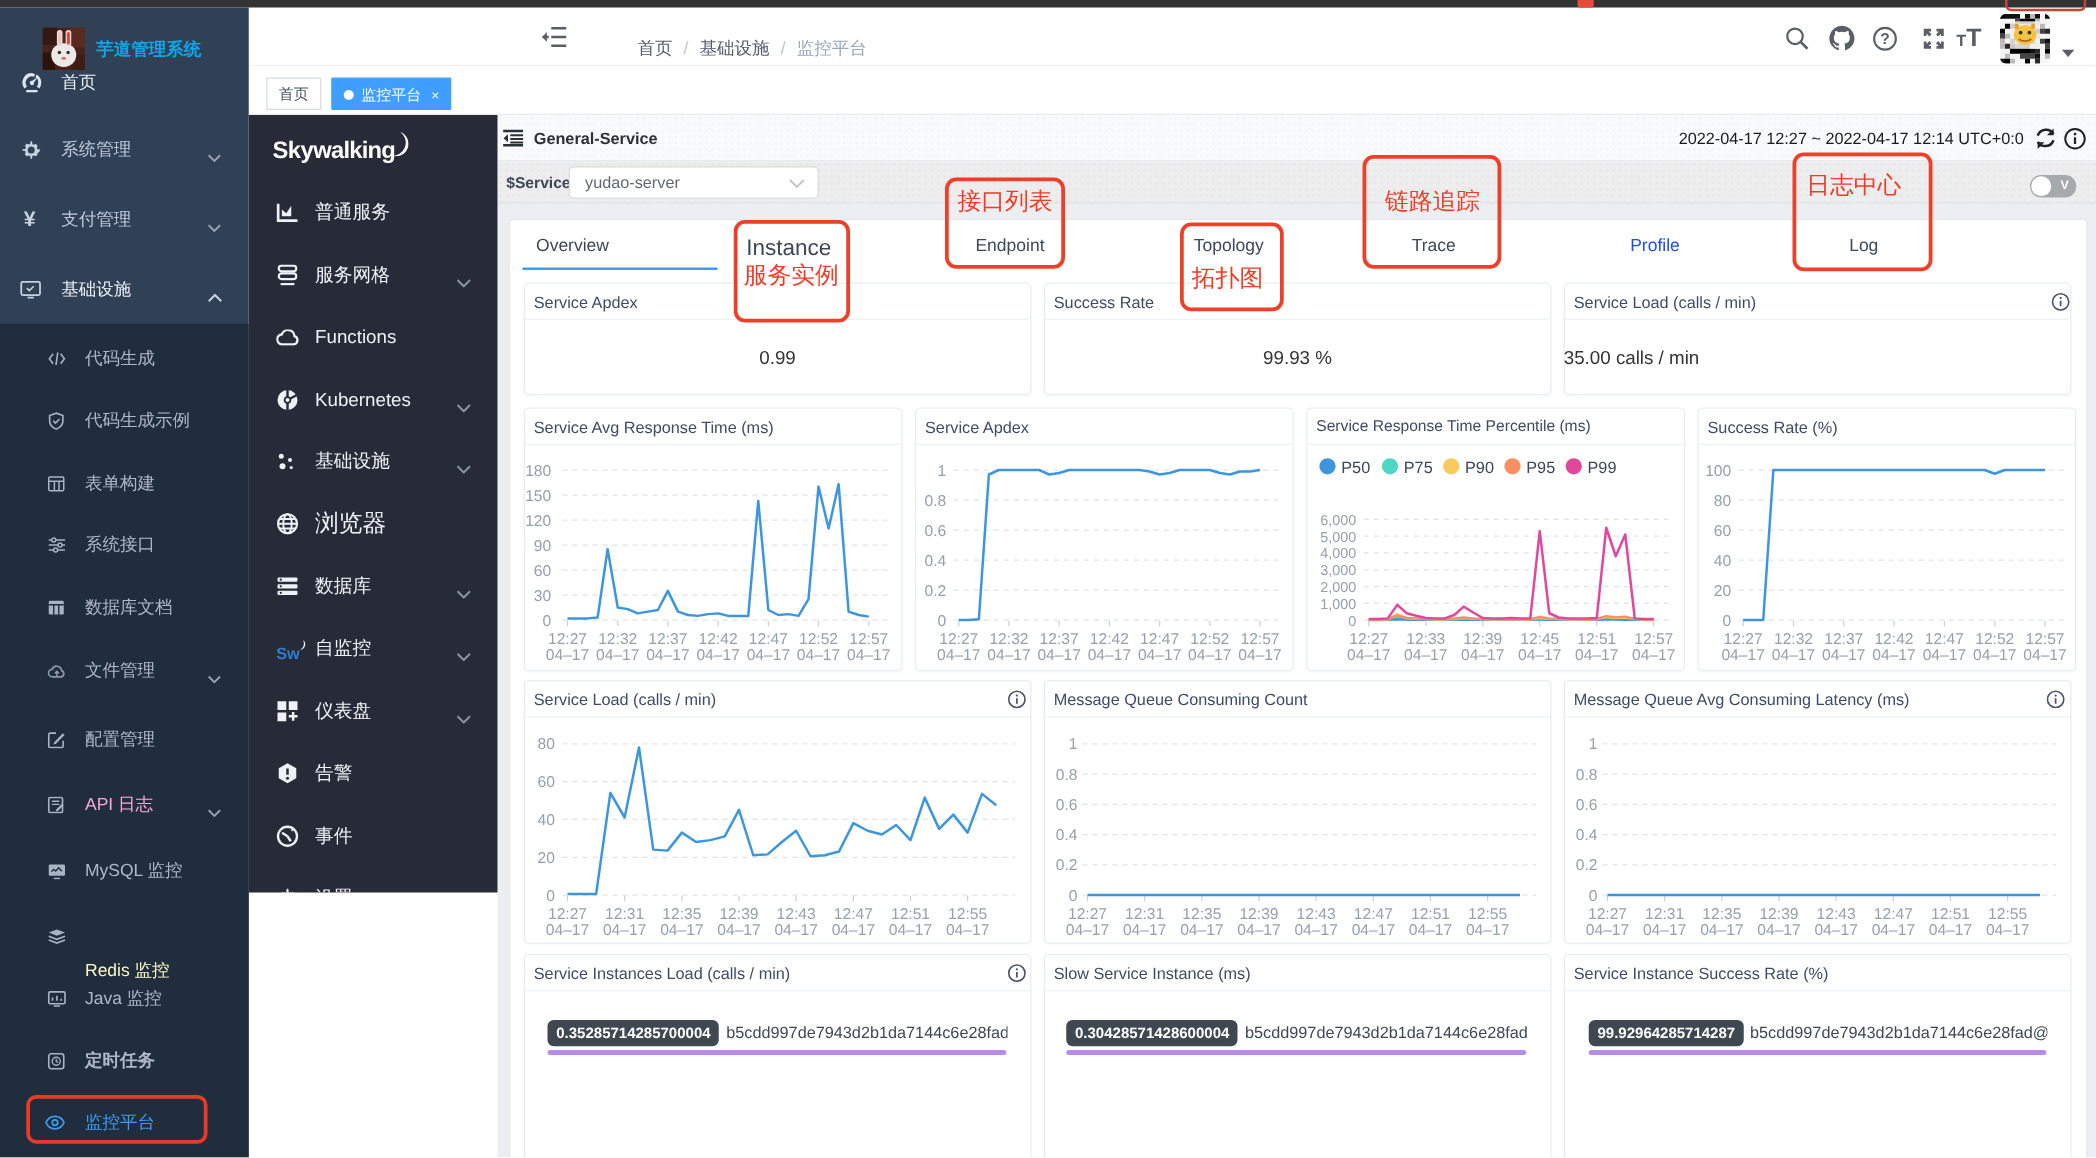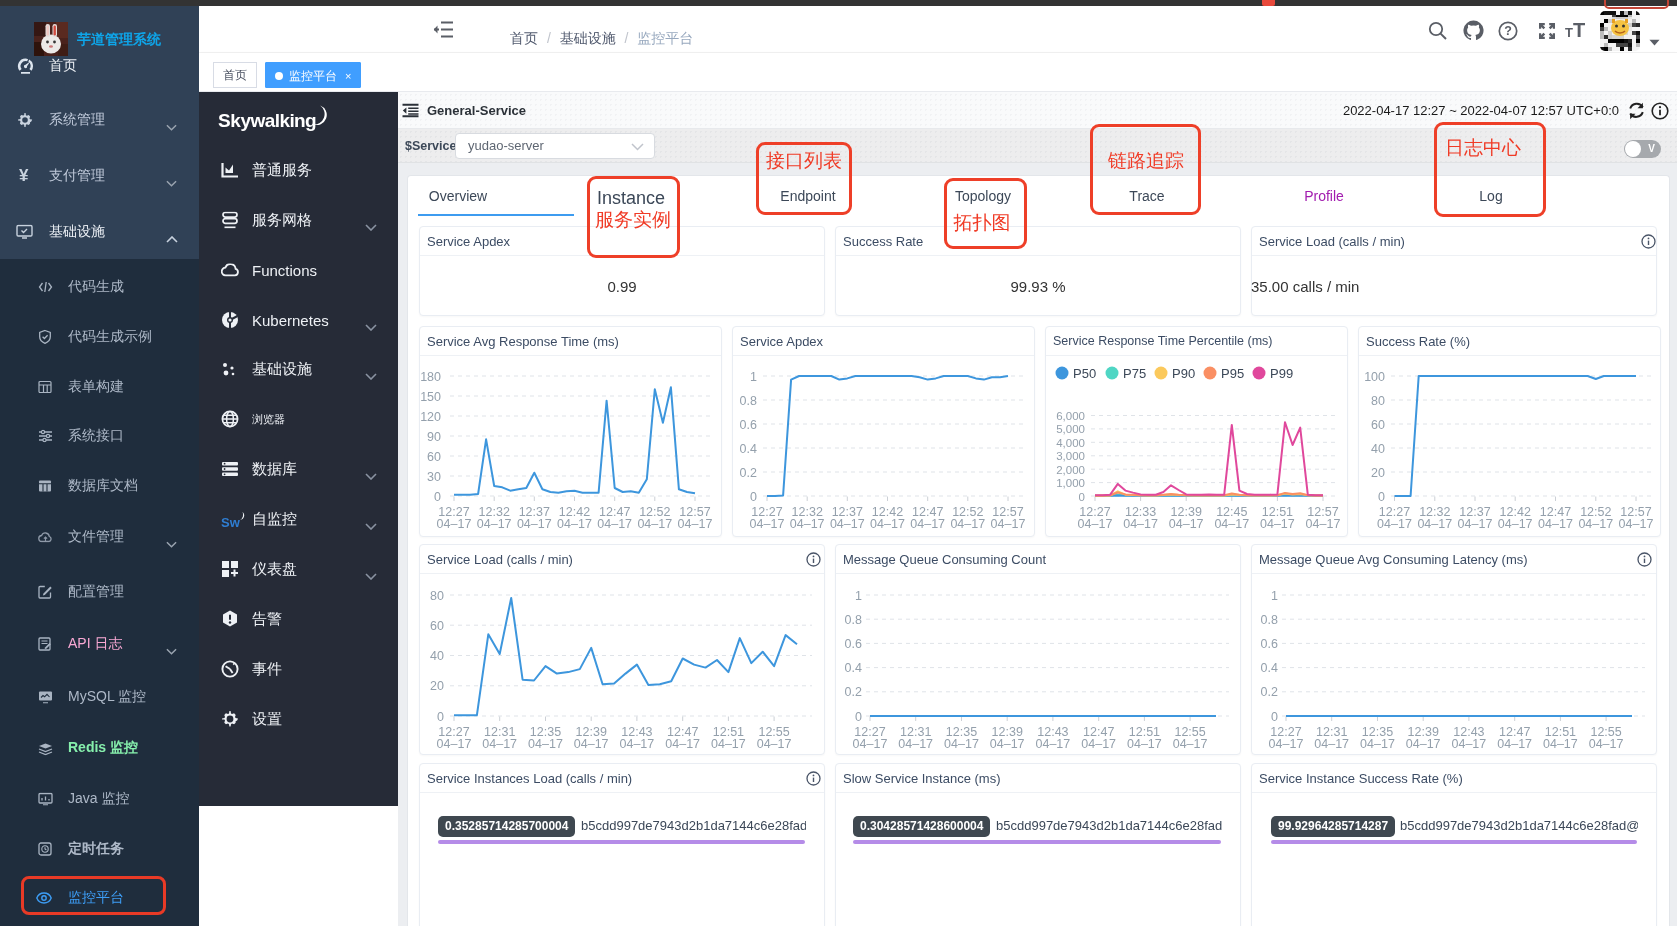--- a/index.html
+++ b/index.html
@@ -112,21 +112,21 @@
   </div>
 </div>
 
 <div style="position:absolute;left:398px;top:92px;width:1279px;height:37px;background:#f9fafb;border-bottom:1px solid #e7e9ec;box-sizing:border-box;background-image:radial-gradient(#f1f2f4 1px, transparent 1px);background-size:5px 5px">
   <div style="position:absolute;left:4px;top:11px;line-height:0"><svg width="17" height="15" viewBox="0 0 17 15" style="">
         <path d="M0.5 1.8h16M0.5 13.2h16" stroke="#2b3138" stroke-width="1.9"></path>
         <path d="M6.2 5.2h10.3M6.2 8.2h10.3M6.2 11h10.3" stroke="#2b3138" stroke-width="1.6"></path>
         <path d="M4.4 4.4v6.4L0.8 7.6z" fill="#2b3138"></path>
       </svg></div>
   <div style="position:absolute;left:29px;top:11px;font-size:13px;font-weight:bold;color:#2b3138">General-Service</div>
-  <div style="position:absolute;right:58px;top:11px;font-size:13px;color:#1a1a1a;white-space:nowrap">2022-04-17 12:27 ~ 2022-04-07 12:57 UTC+0:0</div>
+  <div style="position:absolute;right:58px;top:11px;font-size:13px;color:#1a1a1a;white-space:nowrap">2022-04-17 12:27 ~ 2022-04-17 12:14 UTC+0:0</div>
   <div style="position:absolute;left:1229px;top:10px;line-height:0"><svg width="19" height="18" viewBox="0 0 19 18" style="">
         <path d="M15.8 5.2A7 7 0 0 0 3.2 6.5" fill="none" stroke="#222" stroke-width="2"></path>
         <path d="M3.2 11.5a7 7 0 0 0 12.6-1.3" fill="none" stroke="#222" stroke-width="2"></path>
         <path d="M15.9 0.8v5.4h-5.4z" fill="#222"></path>
         <path d="M3.1 17.2v-5.4h5.4z" fill="#222"></path>
       </svg></div>
   <div style="position:absolute;left:1253px;top:10px;line-height:0"><svg width="18" height="18" viewBox="0 0 18 18" style="">
         <circle cx="9" cy="9" r="7.8" fill="none" stroke="#222" stroke-width="1.6"></circle>
         <circle cx="9" cy="5.2" r="1.1" fill="#222"></circle>
         <path d="M9 7.8v5.4" stroke="#222" stroke-width="1.8"></path>
@@ -147,21 +147,21 @@
 </div>
 
 <div style="position:absolute;left:398px;top:163px;width:1279px;height:763px;background:#eceef1">
   <div style="position:absolute;left:8.5px;top:12px;width:1263px;height:751px;background:#fff;border:1px solid #e3e6ea;border-bottom:none;border-radius:4px 4px 0 0;box-sizing:border-box"></div>
 </div>
 <div style="position:absolute;left:458px;top:188px;transform:translateX(-50%);font-size:14px;color:#3c4858;white-space:nowrap">Overview</div>
 <div style="position:absolute;left:631px;top:188px;transform:translateX(-50%);font-size:18px;color:#3c4858;white-space:nowrap">Instance</div>
 <div style="position:absolute;left:808px;top:188px;transform:translateX(-50%);font-size:14px;color:#3c4858;white-space:nowrap">Endpoint</div>
 <div style="position:absolute;left:983px;top:188px;transform:translateX(-50%);font-size:14px;color:#3c4858;white-space:nowrap">Topology</div>
 <div style="position:absolute;left:1147px;top:188px;transform:translateX(-50%);font-size:14px;color:#3c4858;white-space:nowrap">Trace</div>
-<div style="position:absolute;left:1324px;top:188px;transform:translateX(-50%);font-size:14px;color:#a21caf;white-space:nowrap">Profile</div>
+<div style="position:absolute;left:1324px;top:188px;transform:translateX(-50%);font-size:14px;color:#1d4ed8;white-space:nowrap">Profile</div>
 <div style="position:absolute;left:1491px;top:188px;transform:translateX(-50%);font-size:14px;color:#3c4858;white-space:nowrap">Log</div>
 <div style="position:absolute;left:418px;top:214px;width:156px;height:2px;background:#3d9cf0"></div>
 <div style="position:absolute;left:419px;top:226px;width:406px;height:90px;background:#fff;border:1px solid #e9edf3;border-radius:4px;box-sizing:border-box;box-shadow:0 1px 2px rgba(0,0,0,.03)"></div>
 <div style="position:absolute;left:427px;top:234px;font-size:13px;color:#3c4c64;white-space:nowrap">Service Apdex</div>
 <div style="position:absolute;left:420px;top:255px;width:404px;height:1px;background:#eef1f5"></div>
 <div style="position:absolute;left:835px;top:226px;width:406px;height:90px;background:#fff;border:1px solid #e9edf3;border-radius:4px;box-sizing:border-box;box-shadow:0 1px 2px rgba(0,0,0,.03)"></div>
 <div style="position:absolute;left:843px;top:234px;font-size:13px;color:#3c4c64;white-space:nowrap">Success Rate</div>
 <div style="position:absolute;left:836px;top:255px;width:404px;height:1px;background:#eef1f5"></div>
 <div style="position:absolute;left:1251px;top:226px;width:406px;height:90px;background:#fff;border:1px solid #e9edf3;border-radius:4px;box-sizing:border-box;box-shadow:0 1px 2px rgba(0,0,0,.03)"></div>
 <div style="position:absolute;left:1259px;top:234px;font-size:13px;color:#3c4c64;white-space:nowrap">Service Load (calls / min)</div>
@@ -484,21 +484,21 @@
     <line x1="1514.7" y1="716.5" x2="1514.7" y2="721.0" stroke="#ccd0d6" stroke-width="1"></line>
     <text x="1560.4" y="735.5" text-anchor="middle" font-size="12.5" fill="#94a0ac">12:51</text>
     <text x="1560.4" y="748.0" text-anchor="middle" font-size="12.5" fill="#94a0ac">04–17</text>
     <line x1="1560.4" y1="716.5" x2="1560.4" y2="721.0" stroke="#ccd0d6" stroke-width="1"></line>
     <text x="1606.1" y="735.5" text-anchor="middle" font-size="12.5" fill="#94a0ac">12:55</text>
     <text x="1606.1" y="748.0" text-anchor="middle" font-size="12.5" fill="#94a0ac">04–17</text>
     <line x1="1606.1" y1="716.5" x2="1606.1" y2="721.0" stroke="#ccd0d6" stroke-width="1"></line>
     <line x1="1286" y1="716.0" x2="1632" y2="716.0" stroke="#3d96dd" stroke-width="2"></line>
   </svg>
 
-<div style="position:absolute;left:199px;top:92px;width:199px;height:714px;background:#262b37;overflow:hidden">
+<div style="position:absolute;left:199px;top:92px;width:199px;height:622px;background:#262b37;overflow:hidden">
   <div style="position:absolute;left:19px;top:18px;font-size:19px;font-weight:bold;color:#fff;letter-spacing:-0.4px">Sky<span style="letter-spacing:-0.6px">walking</span></div>
     <svg width="15" height="20" viewBox="0 0 15 20" style="position:absolute;left:113px;top:13px">
       <path d="M1 19.5A10.5 10.5 0 0 0 8.2 .5 8 8 0 0 1 1 19.5z" fill="#fff"></path>
     </svg>
   <div style="position:absolute;left:22px;top:78px;transform:translateY(-50%);line-height:0;white-space:nowrap"><svg width="19" height="17" viewBox="0 0 19 17" style="">
         <path d="M1.5 1.5v13.5H17" stroke="#eef1f5" stroke-width="2.2" fill="none"></path>
         <path d="M4.5 11.5V6l3.5 3 4-6v8.5z" fill="#eef1f5"></path>
       </svg></div>
     <div style="position:absolute;left:53px;top:78px;transform:translateY(-50%);font-size:15px;color:#eef1f5;white-space:nowrap">普通服务</div>
     <div style="position:absolute;left:22px;top:128px;transform:translateY(-50%);line-height:0;white-space:nowrap"><svg width="18" height="17" viewBox="0 0 18 17" style="">
@@ -532,21 +532,21 @@
       </svg></div>
     <div style="position:absolute;left:53px;top:277px;transform:translateY(-50%);font-size:15px;color:#eef1f5;white-space:nowrap">基础设施</div>
     <span style="position:absolute;left:166px;top:274px"><svg width="12" height="7" viewBox="0 0 12 7">
         <path d="M1 1l5 5 5-5" fill="none" stroke="#8a93a2" stroke-width="1.6"></path>
       </svg></span>
     <div style="position:absolute;left:22px;top:327px;transform:translateY(-50%);line-height:0;white-space:nowrap"><svg width="18" height="18" viewBox="0 0 18 18" style="">
         <circle cx="9" cy="9" r="7.6" fill="none" stroke="#eef1f5" stroke-width="1.7"></circle>
         <ellipse cx="9" cy="9" rx="3.4" ry="7.6" fill="none" stroke="#eef1f5" stroke-width="1.5"></ellipse>
         <path d="M1.4 9h15.2M2.4 5.2h13.2M2.4 12.8h13.2" stroke="#eef1f5" stroke-width="1.5"></path>
       </svg></div>
-    <div style="position:absolute;left:53px;top:327px;transform:translateY(-50%);font-size:11px;color:#eef1f5;white-space:nowrap">浏览器</div>
+    <div style="position:absolute;left:53px;top:327px;transform:translateY(-50%);font-size:19px;color:#eef1f5;white-space:nowrap">浏览器</div>
     <div style="position:absolute;left:22px;top:377px;transform:translateY(-50%);line-height:0;white-space:nowrap"><svg width="18" height="16" viewBox="0 0 18 16" style="">
         <rect x="1" y="1" width="16" height="3.4" rx="1" fill="#eef1f5"></rect>
         <rect x="1" y="6.3" width="16" height="3.4" rx="1" fill="#eef1f5"></rect>
         <rect x="1" y="11.6" width="16" height="3.4" rx="1" fill="#eef1f5"></rect>
         <circle cx="3.6" cy="2.7" r=".9" fill="#262c38"></circle>
         <circle cx="3.6" cy="8" r=".9" fill="#262c38"></circle>
         <circle cx="3.6" cy="13.3" r=".9" fill="#262c38"></circle>
       </svg></div>
     <div style="position:absolute;left:53px;top:377px;transform:translateY(-50%);font-size:15px;color:#eef1f5;white-space:nowrap">数据库</div>
     <span style="position:absolute;left:166px;top:374px"><svg width="12" height="7" viewBox="0 0 12 7">
@@ -687,21 +687,21 @@
     <div style="position:absolute;left:38px;top:691px;transform:translateY(-50%);line-height:0"><svg width="15" height="13" viewBox="0 0 15 13" style="">
         <rect x="1" y="1" width="13" height="9" rx="1" fill="#a9b4c2"></rect>
         <path d="M3 7l2-2 1.6 1.3L9 3.8l2.5 2.7" stroke="#1f2d3d" stroke-width="1.1" fill="none"></path>
         <path d="M5 12.3h5" stroke="#a9b4c2" stroke-width="1.3"></path>
       </svg></div>
     <div style="position:absolute;left:68px;top:691px;transform:translateY(-50%);font-size:14px;color:#aeb9c8;font-weight:normal;white-space:nowrap">MySQL 监控</div>
     <div style="position:absolute;left:38px;top:742.5px;transform:translateY(-50%);line-height:0"><svg width="15" height="13" viewBox="0 0 15 13" style="">
         <path d="M7.5 1L14 3.5 7.5 6 1 3.5z" fill="#a9b4c2"></path>
         <path d="M1 6.5l6.5 2.5L14 6.5M1 9.5L7.5 12 14 9.5" stroke="#a9b4c2" stroke-width="1.3" fill="none"></path>
       </svg></div>
-    <div style="position:absolute;left:68px;top:742px;transform:translateY(-50%);font-size:14px;color:#86efac;font-weight:bold;white-space:nowrap">Redis 监控</div>
+    <div style="position:absolute;left:68px;top:771px;transform:translateY(-50%);font-size:14px;color:#fef9c3;font-weight:normal;white-space:nowrap">Redis 监控</div>
     <div style="position:absolute;left:38px;top:792.5px;transform:translateY(-50%);line-height:0"><svg width="15" height="13" viewBox="0 0 15 13" style="">
         <rect x="1" y="1" width="13" height="9.5" rx="1" fill="none" stroke="#a9b4c2" stroke-width="1.3"></rect>
         <path d="M4 8V5.5M7.5 8V4M11 8V6.5" stroke="#a9b4c2" stroke-width="1.3"></path>
         <path d="M5 12.3h5" stroke="#a9b4c2" stroke-width="1.2"></path>
       </svg></div>
     <div style="position:absolute;left:68px;top:792.5px;transform:translateY(-50%);font-size:14px;color:#aeb9c8;font-weight:normal;white-space:nowrap">Java 监控</div>
     <div style="position:absolute;left:38px;top:842.5px;transform:translateY(-50%);line-height:0"><svg width="14" height="14" viewBox="0 0 14 14" style="">
         <rect x="1" y="1" width="12" height="12" rx="2" fill="none" stroke="#a9b4c2" stroke-width="1.3"></rect>
         <circle cx="7" cy="7" r="3.2" fill="none" stroke="#a9b4c2" stroke-width="1.1"></circle>
         <path d="M7 5.2V7l1.4 1" stroke="#a9b4c2" stroke-width="1.1" fill="none"></path>

